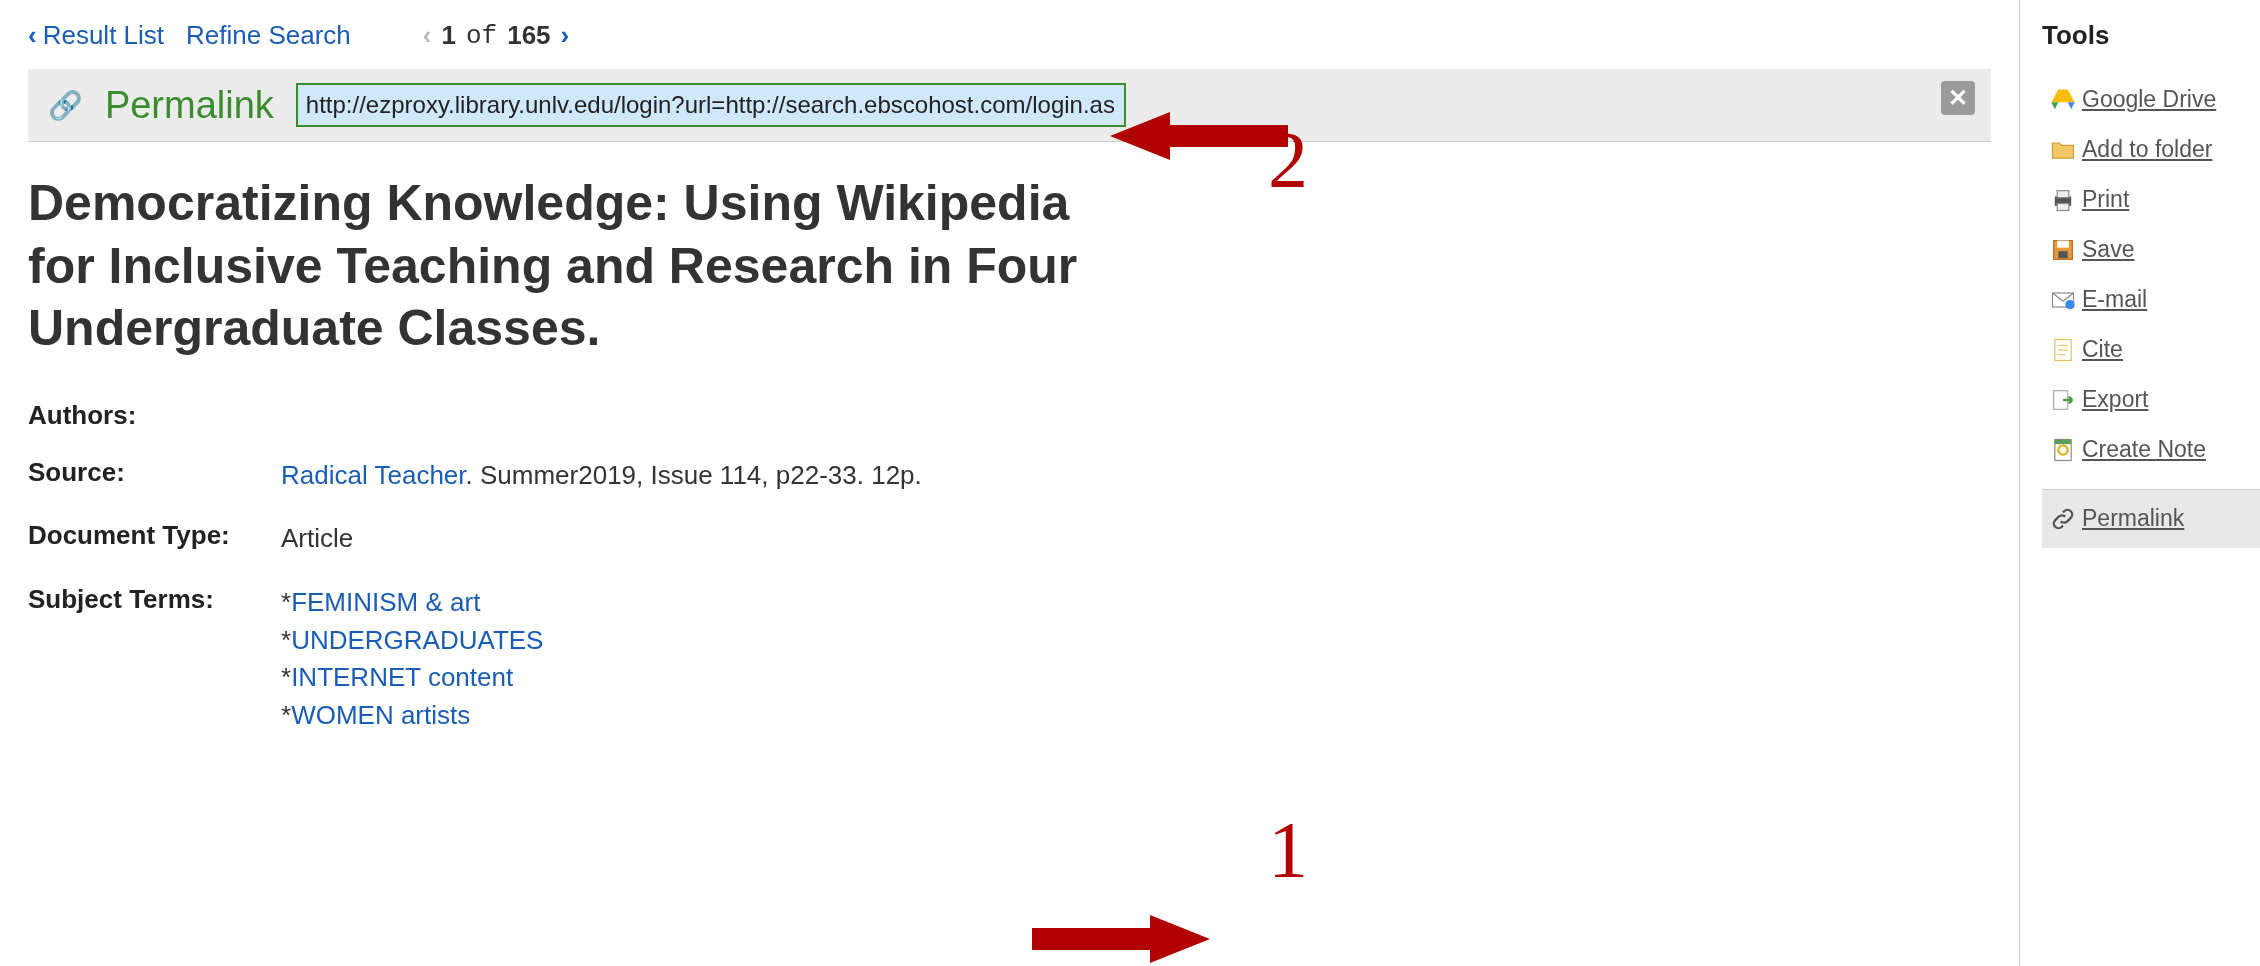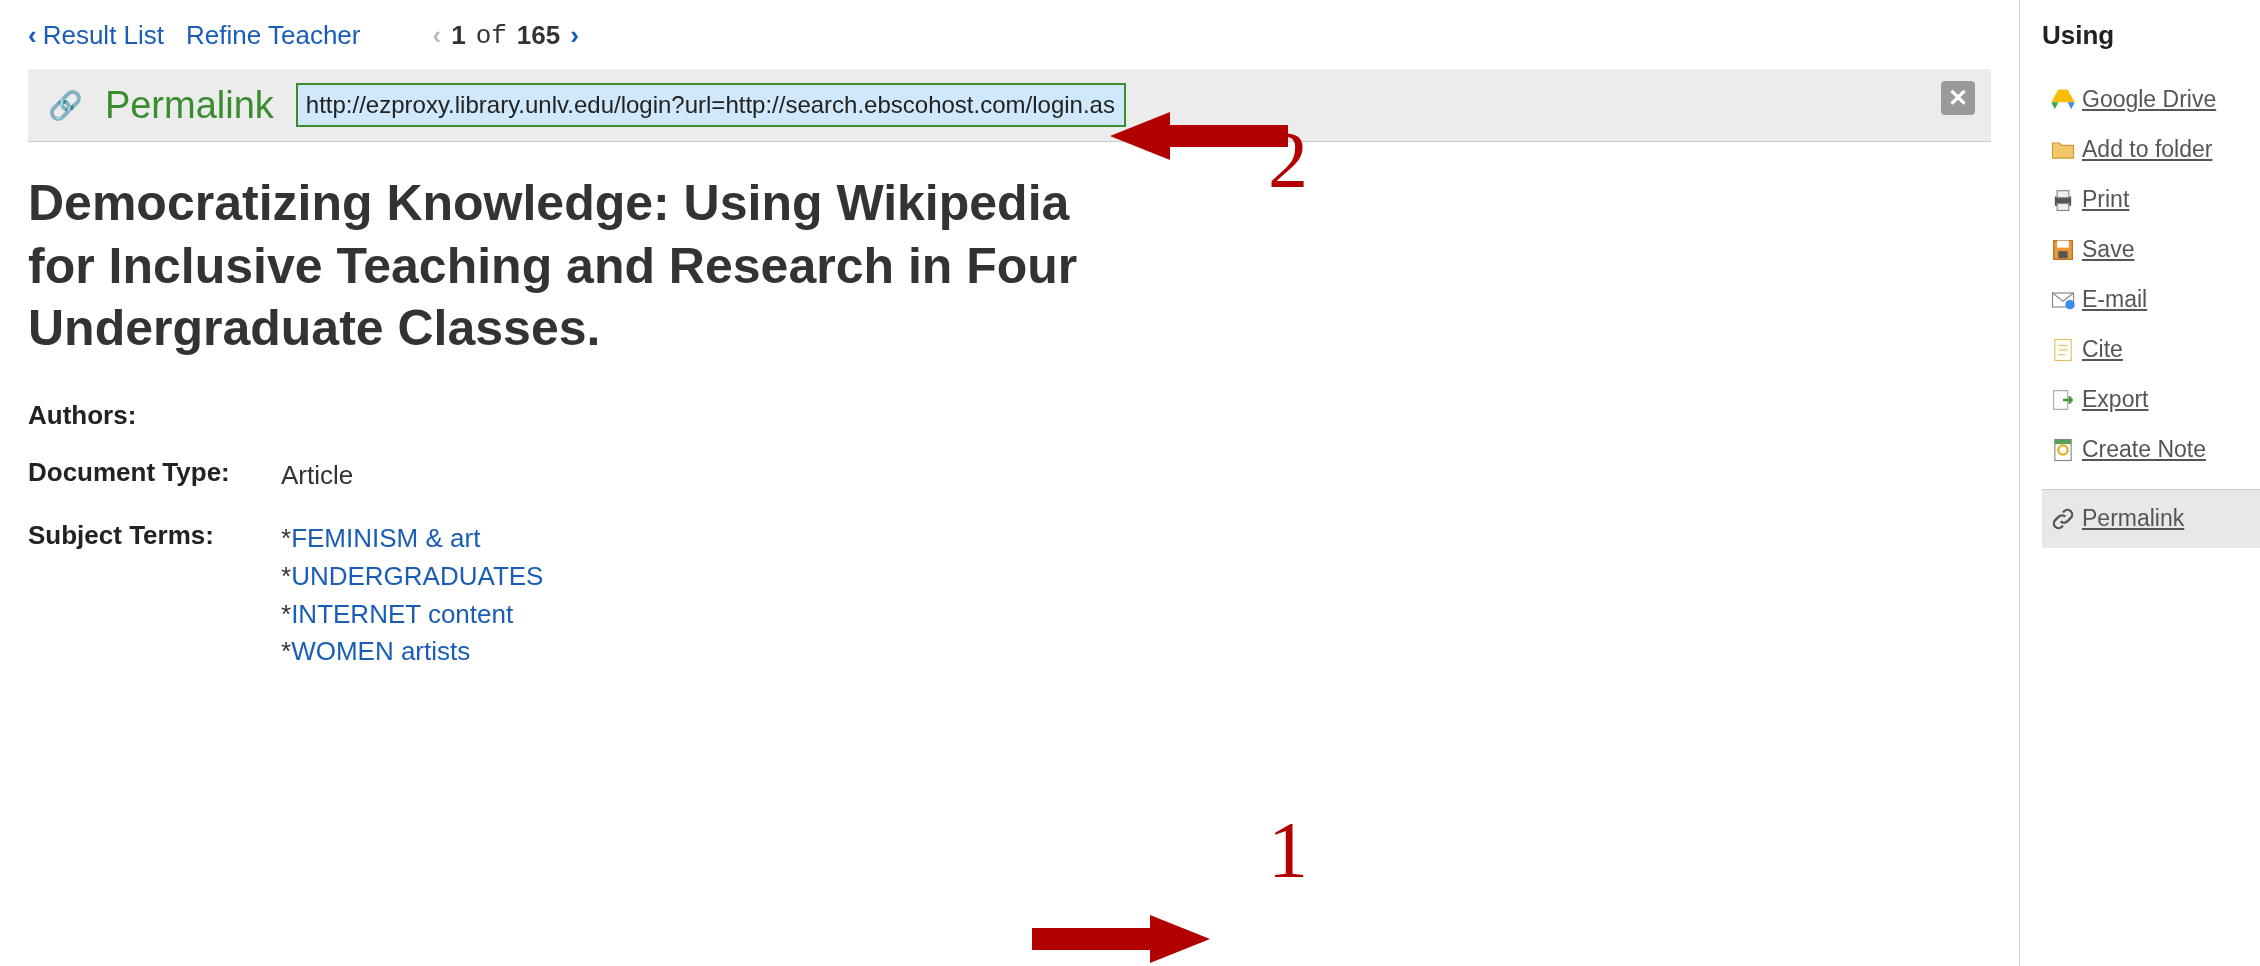--- a/index.html
+++ b/index.html
@@ -101,21 +101,21 @@
   }
 </style>
 </head>
 <body>
 
 <div class="page">
   <div class="main">
 
     <div class="topnav">
       <a href="#" class="result-list">Result List</a>
-      <a href="#">Refine Teacher</a>
+      <a href="#">Refine Search</a>
       <div class="paging">
         <span class="pg-prev">‹</span>
         <span class="bold">1</span>
         <span class="of">of</span>
         <span class="bold">165</span>
         <span class="pg-next">›</span>
       </div>
     </div>
 
     <div class="perma-bar">
@@ -125,20 +125,26 @@
       <div class="close-btn">
         <span>✕</span>
       </div>
     </div>
 
     <h1 class="article-title">Democratizing Knowledge: Using Wikipedia for Inclusive Teaching and Research in Four Undergraduate Classes.</h1>
 
     <div class="meta">
       <div class="meta-row">
         <div class="meta-label">Authors:</div>
+      </div>
+      <div class="meta-row">
+        <div class="meta-label">Source:</div>
+        <div class="meta-val">
+          <a href="#">Radical Teacher</a><span>. Summer2019, Issue 114, p22-33. 12p.</span>
+        </div>
       </div>
       <div class="meta-row">
         <div class="meta-label">Document Type:</div>
         <div class="meta-val">Article</div>
       </div>
       <div class="meta-row">
         <div class="meta-label">Subject Terms:</div>
         <div class="meta-val">
           <span class="star">*</span><a href="#">FEMINISM &amp; art</a><br>
           <span class="star">*</span><a href="#">UNDERGRADUATES</a><br>
@@ -153,21 +159,21 @@
     </div>
     <div class="anno anno-num" style="left:1268px; top:115px;">2</div>
 
     <div class="anno anno-num" style="left:1268px; top:805px;">1</div>
     <div class="anno" style="left:1320px; top:915px;">
       <div class="anno-arrow-right" style="transform:translateX(-170px);"></div>
     </div>
   </div>
 
   <div class="sidebar">
-    <div class="tools-title">Using</div>
+    <div class="tools-title">Tools</div>
 
     <div class="tool-item">
       <span class="icon-wrap">
         <svg viewBox="0 0 24 24">
             <polygon points="8,3 16,3 22,14 2,14" fill="#fbbc04"></polygon>
             <polygon points="2,14 8,14 5,20" fill="#34a853"></polygon>
             <polygon points="22,14 16,14 19,20" fill="#4285f4"></polygon>
           </svg>
       </span>
       <span>Google Drive</span>

